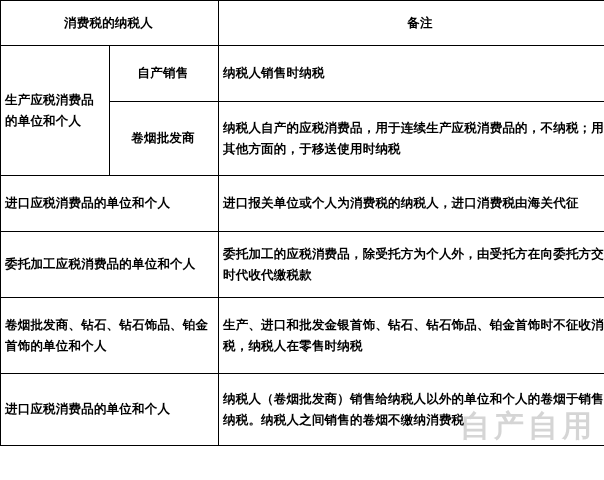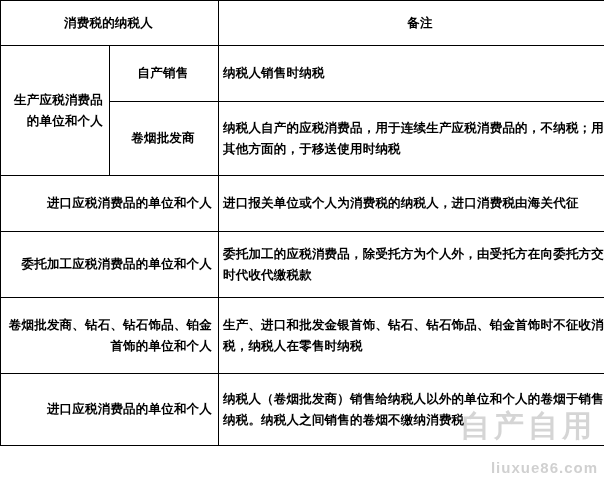--- a/index.html
+++ b/index.html
@@ -53,21 +53,21 @@
   td.head-c { width: 394px; }
   td.center {
     text-align: center;
   }
   td.remark {
     text-align: left;
     padding-left: 8px;
     padding-right: 10px;
   }
   td.cat {
-    text-align: right;
+    text-align: left;
     padding-left: 2px;
     padding-right: 2px;
   }
   .r1 { height: 56px; }
   .r2 { height: 74px; }
   .r3 { height: 56px; }
   .r4 { height: 66px; }
   .r5 { height: 76px; }
   .r6 { height: 72px; }
   .watermark {
@@ -135,15 +135,14 @@
       </tr>
       <tr class="r6">
         <td class="cat" colspan="2">进口应税消费品的单位和个人</td>
         <td class="col-c remark">纳税人（卷烟批发商）销售给纳税人以外的单位和个人的卷烟于销售时纳税。纳税人之间销售的卷烟不缴纳消费税</td>
       </tr>
     </tbody>
   </table>
 
   <div class="watermark">
     <div class="wm-cn">自产自用</div>
-    <div class="wm-en">liuxue86.com</div>
   </div>
 </div>
 
 </body></html>

